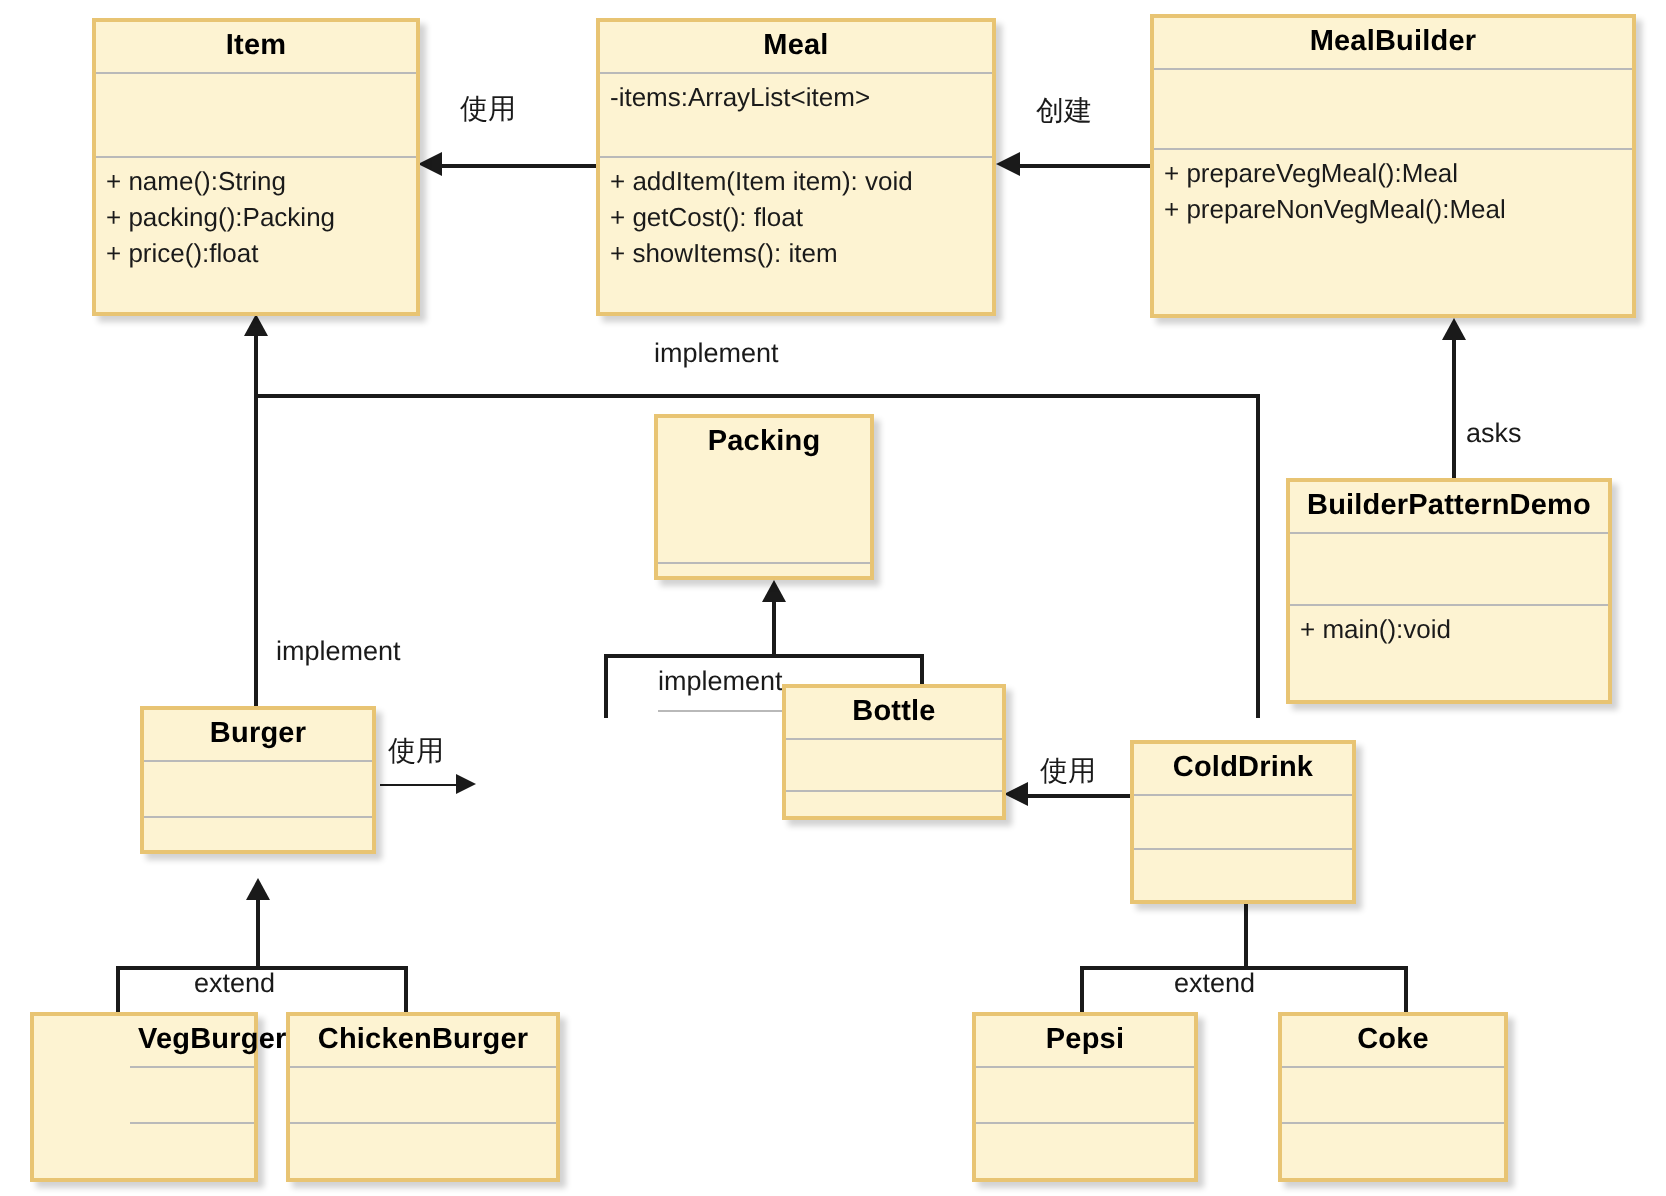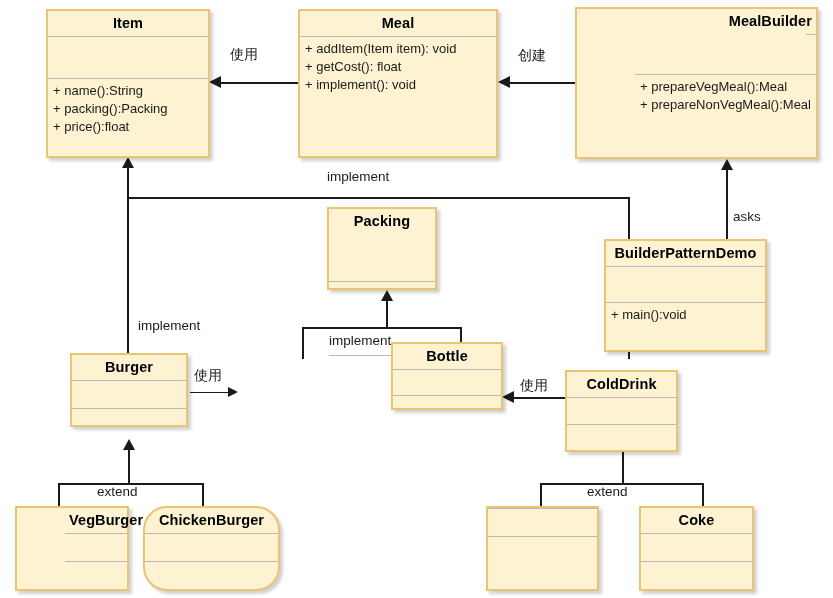--- a/index.html
+++ b/index.html
@@ -166,37 +166,40 @@
     <div class="uml-sect" style="height:42px; flex:0 0 42px;"></div>
     <div class="uml-sect grow">
       <div>+ name():String</div>
       <div>+ packing():Packing</div>
       <div>+ price():float</div>
     </div>
   </div>
 
   <div class="uml-box" style="left:298px; top:9px; width:200px; height:149px;">
     <div class="uml-title">Meal</div>
+    <div class="uml-sect" style="height:42px; flex:0 0 42px;">
+      <div>-items:ArrayList&lt;item&gt;</div>
+    </div>
     <div class="uml-sect grow">
       <div>+ addItem(Item item): void</div>
       <div>+ getCost(): float</div>
-      <div>+ implement(): void</div>
-    </div>
-  </div>
-
-  <div class="uml-box" style="left:575px; top:7px; width:243px; height:152px;align-items:flex-end;">
+      <div>+ showItems(): item</div>
+    </div>
+  </div>
+
+  <div class="uml-box" style="left:575px; top:7px; width:243px; height:152px;">
     <div class="uml-title">MealBuilder</div>
     <div class="uml-sect" style="height:40px; flex:0 0 40px;"></div>
     <div class="uml-sect grow">
       <div>+ prepareVegMeal():Meal</div>
       <div>+ prepareNonVegMeal():Meal</div>
     </div>
   </div>
 
-  <div class="uml-box" style="left:604px; top:239px; width:163px; height:113px;">
+  <div class="uml-box" style="left:643px; top:239px; width:163px; height:113px;">
     <div class="uml-title">BuilderPatternDemo</div>
     <div class="uml-sect" style="height:36px; flex:0 0 36px;"></div>
     <div class="uml-sect grow">
       <div>+ main():void</div>
     </div>
   </div>
 
   <div class="uml-box" style="left:327px; top:207px; width:110px; height:83px;gap:47px;">
     <div class="uml-title">Packing</div>
     <div class="uml-sect" style="height:27px; flex:0 0 27px;"></div>
@@ -221,27 +224,28 @@
     <div class="uml-sect" style="height:27px; flex:0 0 27px;"></div>
     <div class="uml-sect grow"></div>
   </div>
 
   <div class="uml-box" style="left:15px; top:506px; width:114px; height:85px;padding-left:48px;">
     <div class="uml-title">VegBurger</div>
     <div class="uml-sect" style="height:28px; flex:0 0 28px;"></div>
     <div class="uml-sect grow"></div>
   </div>
 
-  <div class="uml-box" style="left:143px; top:506px; width:137px; height:85px;border-radius:24px;">
+  <div class="uml-box" style="left:143px; top:506px; width:137px; height:85px;">
     <div class="uml-title">ChickenBurger</div>
     <div class="uml-sect" style="height:28px; flex:0 0 28px;"></div>
     <div class="uml-sect grow"></div>
   </div>
 
   <div class="uml-box" style="left:486px; top:506px; width:113px; height:85px;">
+    <div class="uml-title">Pepsi</div>
     <div class="uml-sect" style="height:28px; flex:0 0 28px;"></div>
     <div class="uml-sect grow"></div>
   </div>
 
   <div class="uml-box" style="left:639px; top:506px; width:115px; height:85px;">
     <div class="uml-title">Coke</div>
     <div class="uml-sect" style="height:28px; flex:0 0 28px;"></div>
     <div class="uml-sect grow"></div>
   </div>
 

